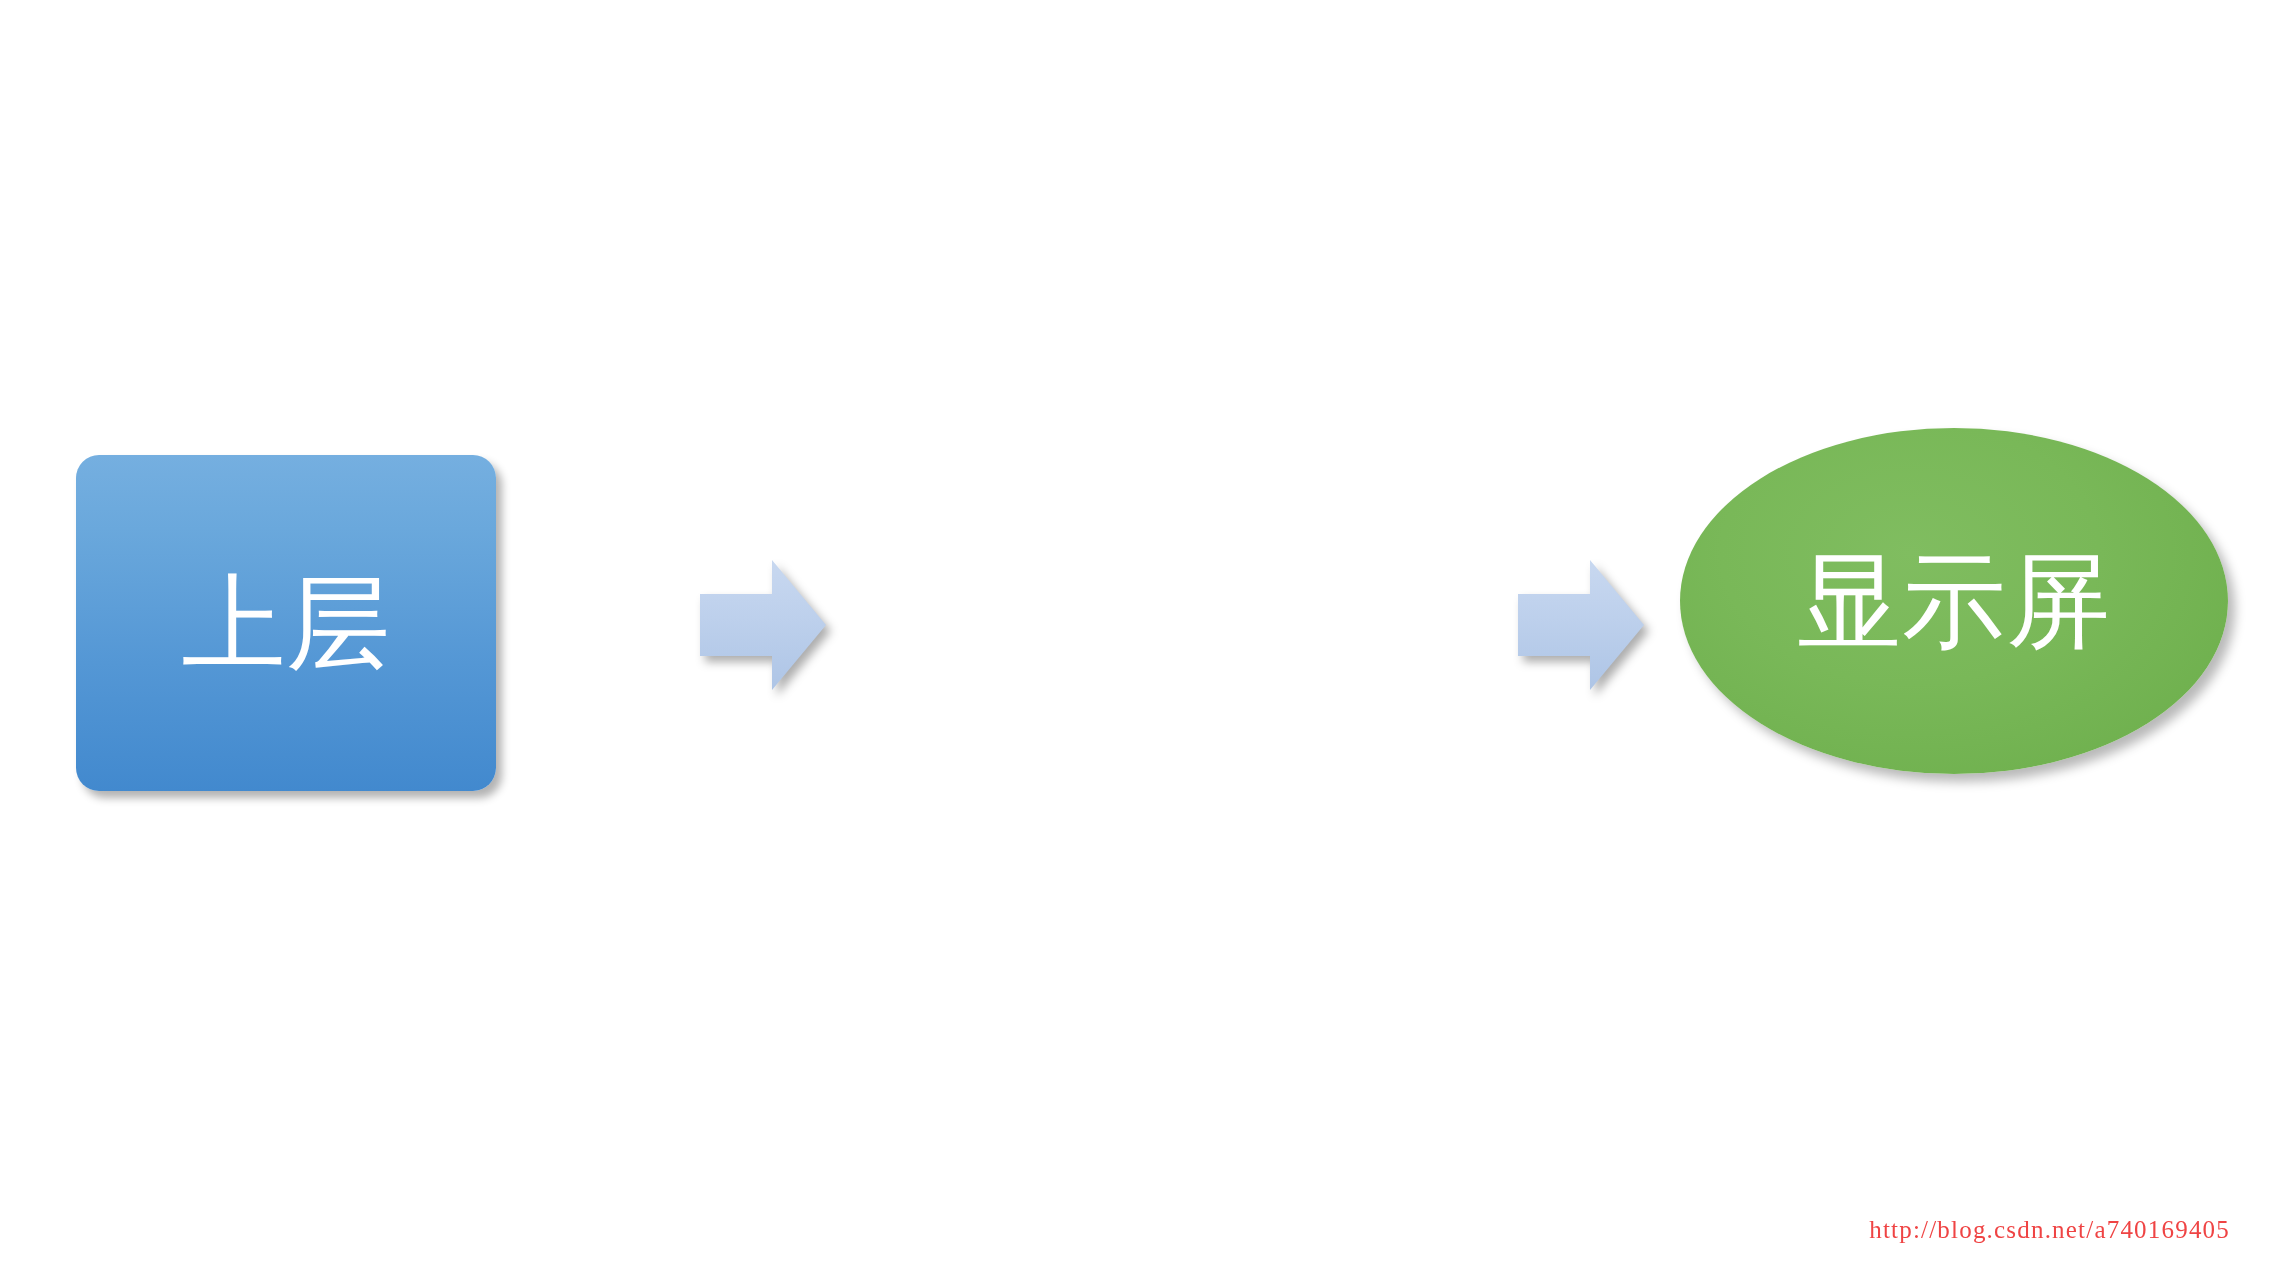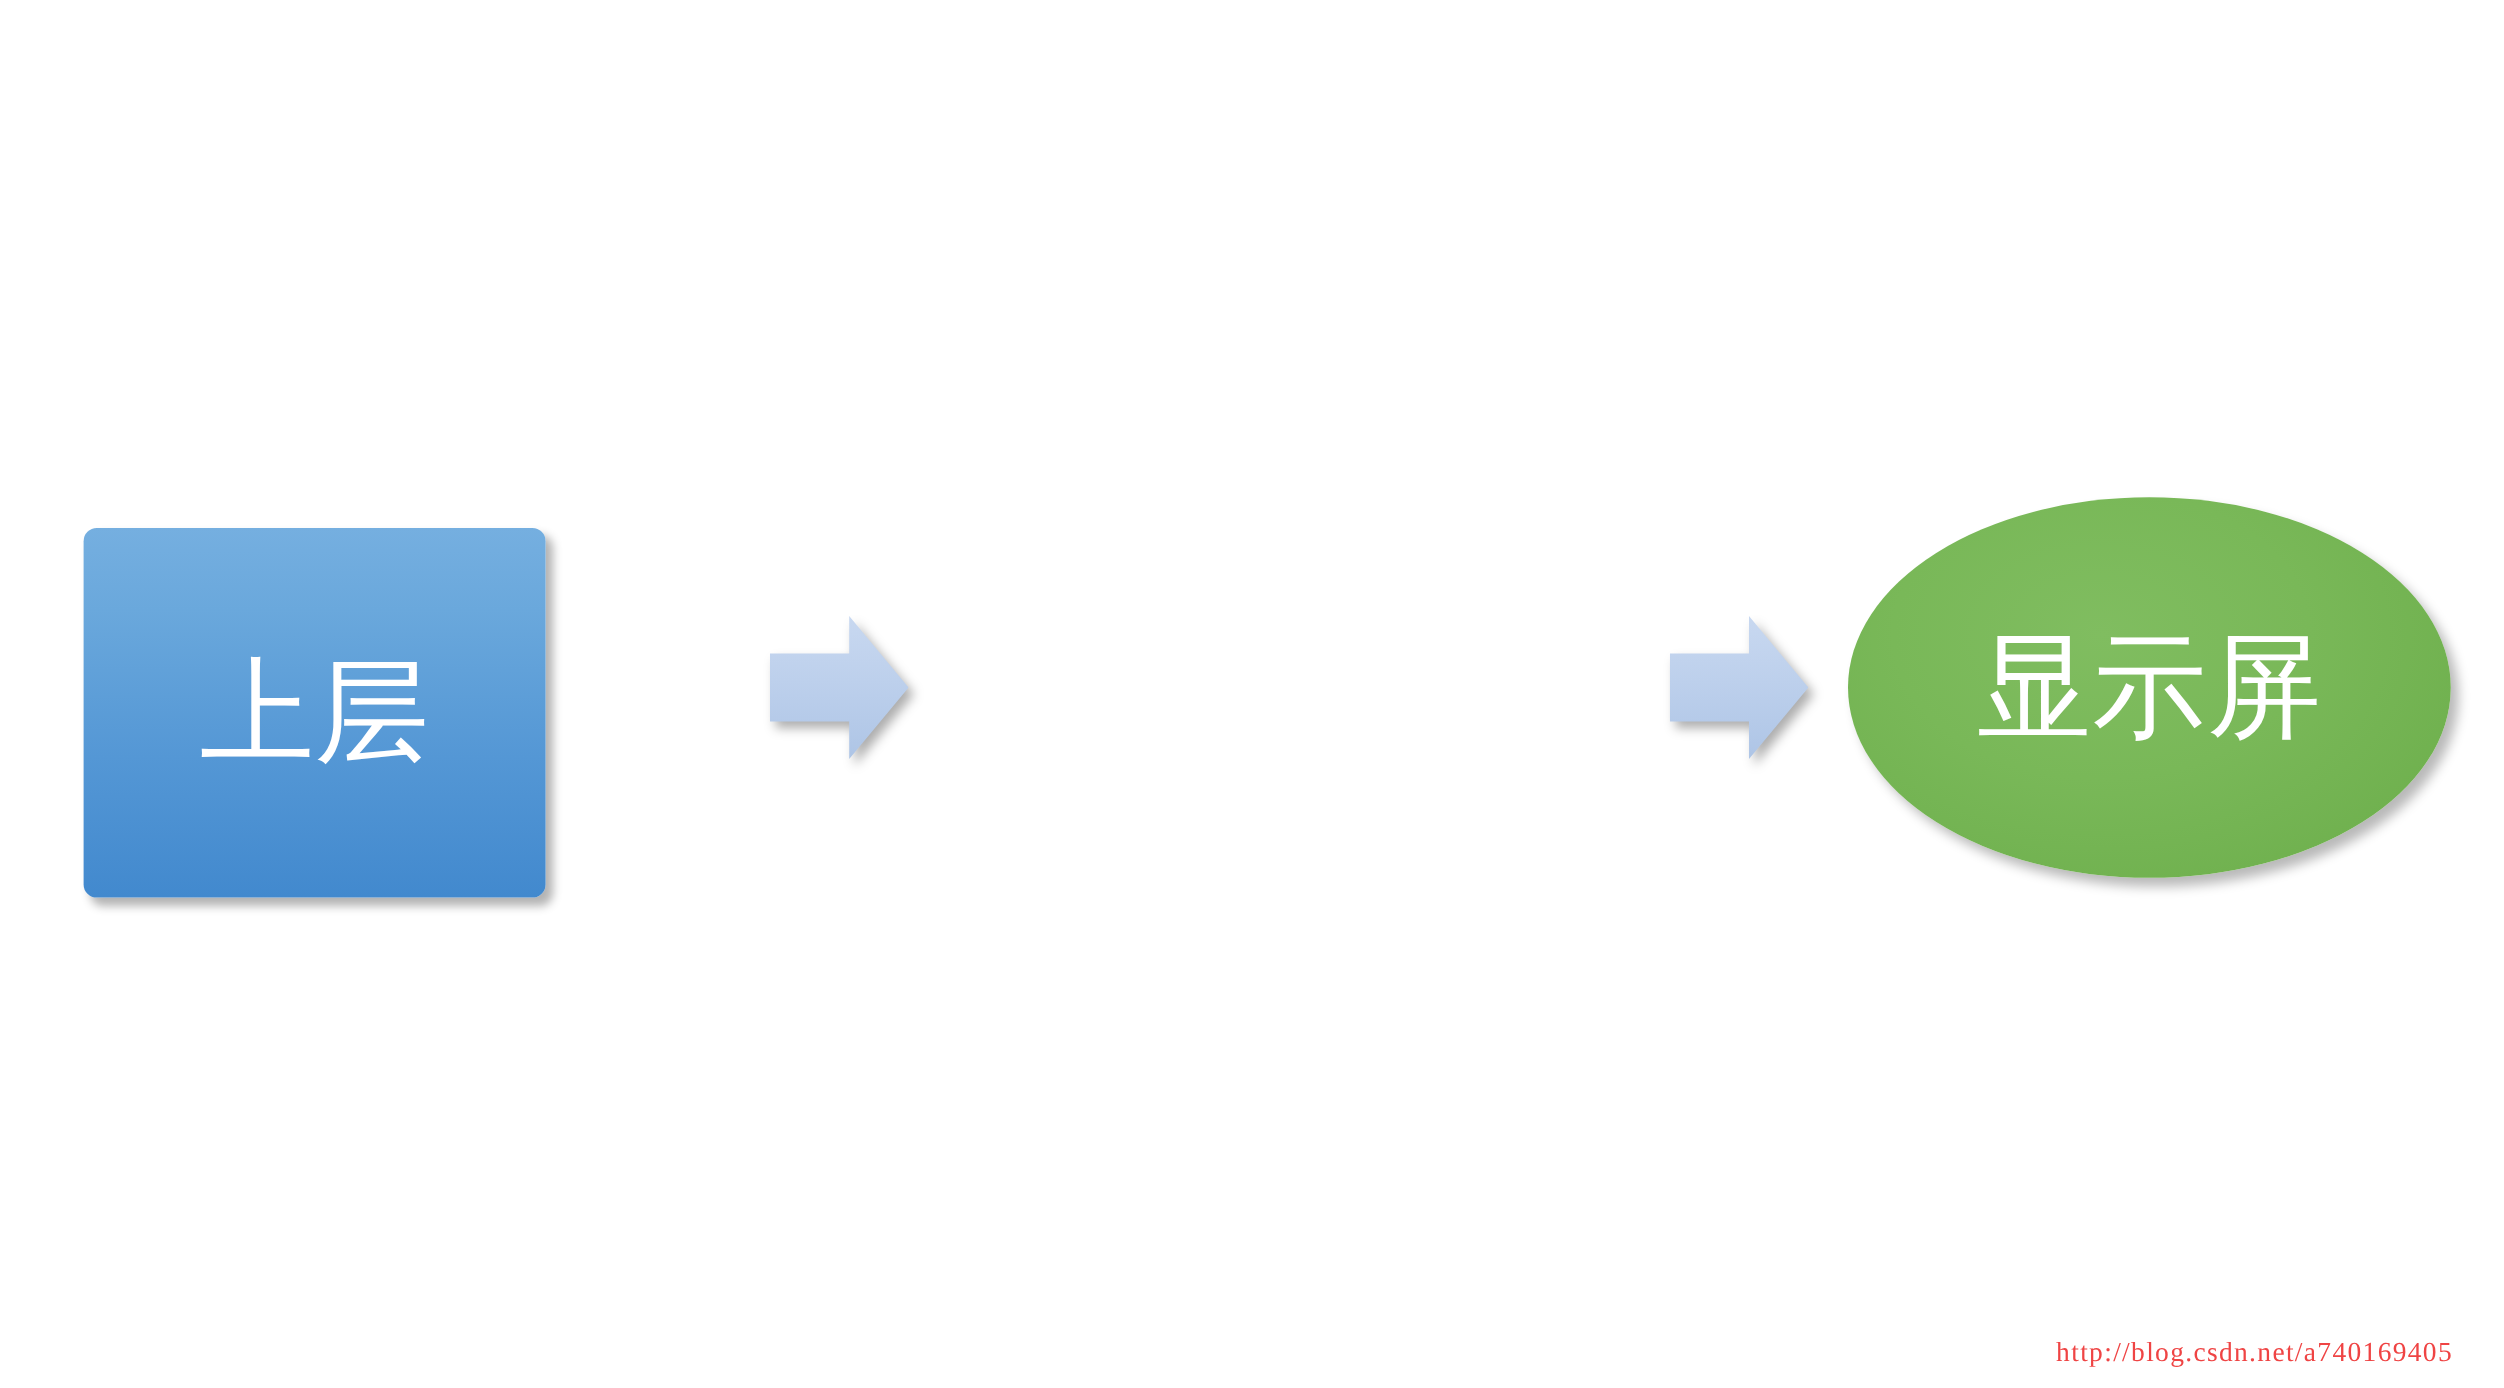--- a/index.html
+++ b/index.html
@@ -36,24 +36,23 @@
     color: #ffffff;
     font-weight: 400;
     line-height: 1;
     white-space: nowrap;
     text-align: center;
     letter-spacing: 0.5px;
   }
 
   
   .box {
-    border-radius: 12px;
+    border-radius: 23px;
     background: linear-gradient(180deg, #75afe0 0%, #6aa8dc 22%, #5497d5 62%, #4289ce 100%);
     box-shadow: 6px 7px 9px rgba(0,0,0,0.30);
-    margin-top: 25px;
   }
 
   #node-upper {
     left: 76px;
     top: 455px;
     width: 420px;
     height: 336px;
   }
   #node-upper .node-label {
     font-size: 104px;
@@ -66,21 +65,21 @@
     height: 336px;
   }
   #node-framework .node-label {
     font-size: 104px;
     letter-spacing: -1px;
   }
 
   
   #node-display {
     left: 1680px;
-    top: 452px;
+    top: 428px;
     width: 548px;
     height: 346px;
     border-radius: 50%;
     background: radial-gradient(ellipse at 42% 36%, #80bd60 0%, #79b858 42%, #70b14f 78%, #6aab49 100%);
     box-shadow: 7px 8px 11px rgba(0,0,0,0.28);
   }
   #node-display .node-label {
     font-size: 104px;
   }
 

